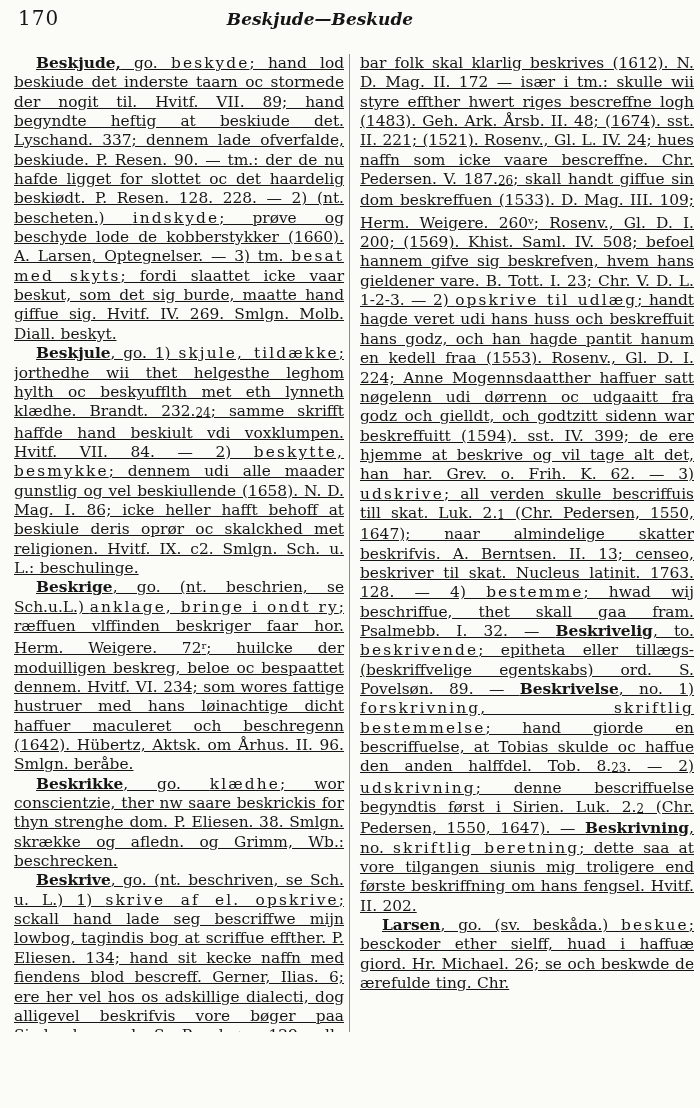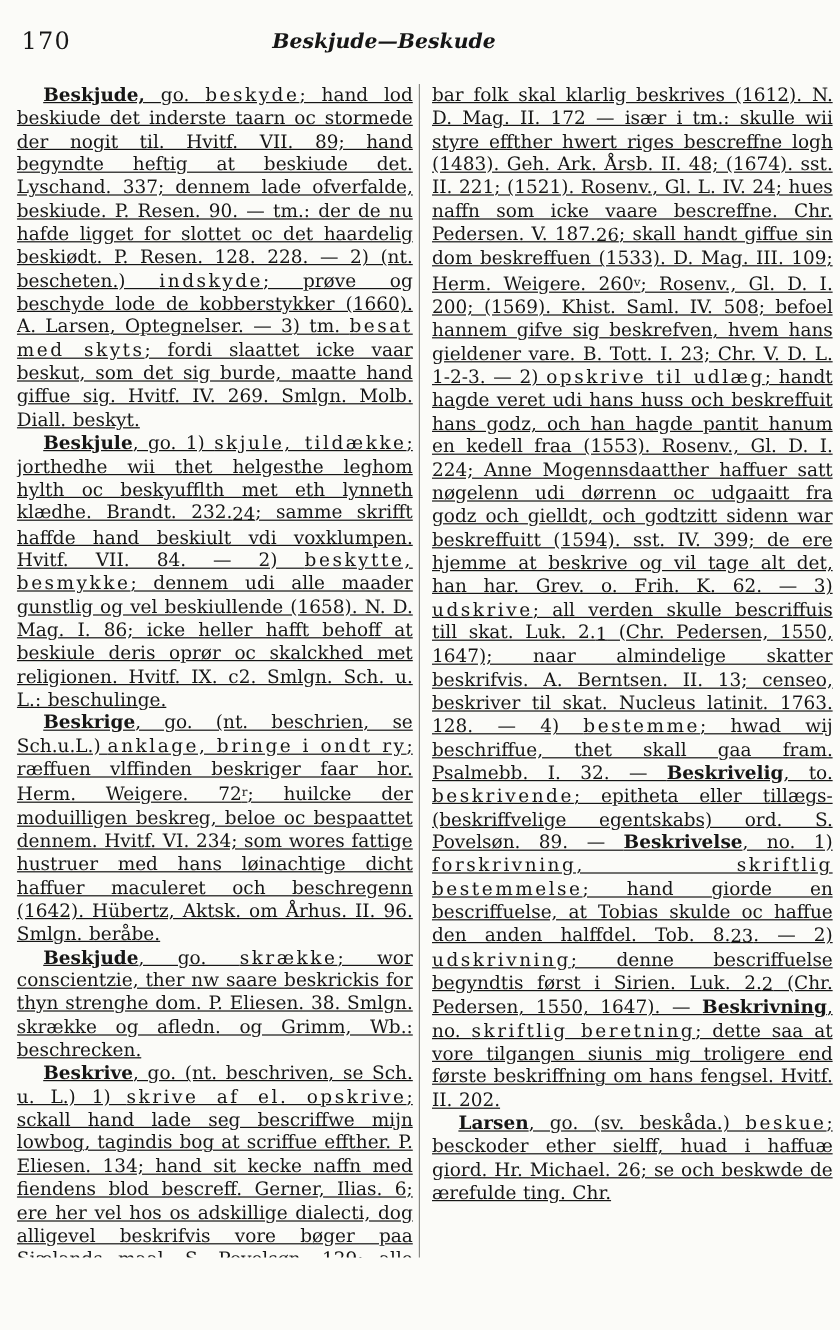--- a/index.html
+++ b/index.html
@@ -9,21 +9,20 @@
     background: #fbfbf8;
     font-family: "DejaVu Serif", serif;
     color: #161616;
     overflow: hidden;
   }
   .page {
     position: relative;
     width: 700px;
     height: 1032px;
     overflow: hidden;
-    margin-top: 16px;
   }
   .page-header {
     position: relative;
     height: 50px;
   }
   .page-number {
     position: absolute;
     left: 18px;
     top: 6px;
     font-size: 20px;
@@ -61,37 +60,37 @@
   p.para {
     margin: 0;
     text-align: justify;
     font-size: 15.4px;
     line-height: 19.35px;
     word-spacing: 0.5px;
   }
   p.para.indent { text-indent: 22px; }
   .b  { font-weight: bold; }
   .sp { letter-spacing: 2.1px; }
-  .sub { font-size: 15px; vertical-align: -1px; }
+  .sub { font-size: 12px; vertical-align: -1px; }
   .sup { font-size: 10px; vertical-align: 4px; }
 </style>
 </head>
 <body>
 
 <div class="page">
   <div class="page-header">
     <span class="page-number">170</span>
     <span class="running-header">Beskjude—Beskude</span>
   </div>
   <div class="columns">
     <div class="col col-left" id="col-left">
         <p class="para indent"><span class="b">Beskjude,</span><span> go. </span><span class="sp">beskyde</span><span>; hand lod beskiude det inderste taarn oc stormede der nogit til. Hvitf. VII. 89; hand begyndte heftig at beskiude det. Lyschand. 337; dennem lade ofverfalde, beskiude. P. Resen. 90. — tm.: der de nu hafde ligget for slottet oc det haardelig beskiødt. P. Resen. 128. 228. — 2) (nt. bescheten.) </span><span class="sp">indskyde</span><span>; prøve og beschyde lode de kobberstykker (1660). A. Larsen, Optegnelser. — 3) tm. </span><span class="sp">besat med skyts</span><span>; fordi slaattet icke vaar beskut, som det sig burde, maatte hand giffue sig. Hvitf. IV. 269. Smlgn. Molb. Diall. beskyt.</span></p>
         <p class="para indent"><span class="b">Beskjule</span><span>, go. 1) </span><span class="sp">skjule, tildække</span><span>; jorthedhe wii thet helgesthe leghom hylth oc beskyufflth met eth lynneth klædhe. Brandt. 232.</span><span class="sub">24</span><span>; samme skrifft haffde hand beskiult vdi voxklumpen. Hvitf. VII. 84. — 2) </span><span class="sp">beskytte, besmykke</span><span>; dennem udi alle maader gunstlig og vel beskiullende (1658). N. D. Mag. I. 86; icke heller hafft behoff at beskiule deris oprør oc skalckhed met religionen. Hvitf. IX. c2. Smlgn. Sch. u. L.: beschulinge.</span></p>
         <p class="para indent"><span class="b">Beskrige</span><span>, go. (nt. beschrien, se Sch.u.L.) </span><span class="sp">anklage, bringe i ondt ry</span><span>; ræffuen vlffinden beskriger faar hor. Herm. Weigere. 72</span><span class="sup">r</span><span>; huilcke der moduilligen beskreg, beloe oc bespaattet dennem. Hvitf. VI. 234; som wores fattige hustruer med hans løinachtige dicht haffuer maculeret och beschregenn (1642). Hübertz, Aktsk. om Århus. II. 96. Smlgn. beråbe.</span></p>
-        <p class="para indent"><span class="b">Beskjude</span><span>, go. </span><span class="sp">skrække</span><span>; wor conscientzie, ther nw saare beskrickis for thyn strenghe dom. P. Eliesen. 38. Smlgn. skrække og afledn. og Grimm, Wb.: beschrecken.</span></p>
+        <p class="para indent"><span class="b">Beskrikke</span><span>, go. </span><span class="sp">klædhe</span><span>; wor conscientzie, ther nw saare beskrickis for thyn strenghe dom. P. Eliesen. 38. Smlgn. skrække og afledn. og Grimm, Wb.: beschrecken.</span></p>
         <p class="para indent"><span class="b">Beskrive</span><span>, go. (nt. beschriven, se Sch. u. L.) 1) </span><span class="sp">skrive af el. opskrive</span><span>; sckall hand lade seg bescriffwe mijn lowbog, tagindis bog at scriffue effther. P. Eliesen. 134; hand sit kecke naffn med fiendens blod bescreff. Gerner, Ilias. 6; ere her vel hos os adskillige dialecti, dog alligevel beskrifvis vore bøger paa Sjælands maal. S. Povelsøn. 129; alle mand-</span></p>
       </div>
     <div class="col col-right" id="col-right">
         <p class="para"><span>bar folk skal klarlig beskrives (1612). N. D. Mag. II. 172 — især i tm.: skulle wii styre effther hwert riges bescreffne logh (1483). Geh. Ark. Årsb. II. 48; (1674). sst. II. 221; (1521). Rosenv., Gl. L. IV. 24; hues naffn som icke vaare bescreffne. Chr. Pedersen. V. 187.</span><span class="sub">26</span><span>; skall handt giffue sin dom beskreffuen (1533). D. Mag. III. 109; Herm. Weigere. 260</span><span class="sup">v</span><span>; Rosenv., Gl. D. I. 200; (1569). Khist. Saml. IV. 508; befoel hannem gifve sig beskrefven, hvem hans gieldener vare. B. Tott. I. 23; Chr. V. D. L. 1-2-3. — 2) </span><span class="sp">opskrive til udlæg</span><span>; handt hagde veret udi hans huss och beskreffuit hans godz, och han hagde pantit hanum en kedell fraa (1553). Rosenv., Gl. D. I. 224; Anne Mogennsdaatther haffuer satt nøgelenn udi dørrenn oc udgaaitt fra godz och gielldt, och godtzitt sidenn war beskreffuitt (1594). sst. IV. 399; de ere hjemme at beskrive og vil tage alt det, han har. Grev. o. Frih. K. 62. — 3) </span><span class="sp">udskrive</span><span>; all verden skulle bescriffuis till skat. Luk. 2.</span><span class="sub">1</span><span> (Chr. Pedersen, 1550, 1647); naar almindelige skatter beskrifvis. A. Berntsen. II. 13; censeo, beskriver til skat. Nucleus latinit. 1763. 128. — 4) </span><span class="sp">bestemme</span><span>; hwad wij beschriffue, thet skall gaa fram. Psalmebb. I. 32. — </span><span class="b">Beskrivelig</span><span>, to. </span><span class="sp">beskrivende</span><span>; epitheta eller tillægs- (beskriffvelige egentskabs) ord. S. Povelsøn. 89. — </span><span class="b">Beskrivelse</span><span>, no. 1) </span><span class="sp">forskrivning, skriftlig bestemmelse</span><span>; hand giorde en bescriffuelse, at Tobias skulde oc haffue den anden halffdel. Tob. 8.</span><span class="sub">23</span><span>. — 2) </span><span class="sp">udskrivning</span><span>; denne bescriffuelse begyndtis først i Sirien. Luk. 2.</span><span class="sub">2</span><span> (Chr. Pedersen, 1550, 1647). — </span><span class="b">Beskrivning</span><span>, no. </span><span class="sp">skriftlig beretning</span><span>; dette saa at vore tilgangen siunis mig troligere end første beskriffning om hans fengsel. Hvitf. II. 202.</span></p>
         <p class="para indent"><span class="b">Larsen</span><span>, go. (sv. beskåda.) </span><span class="sp">beskue</span><span>; besckoder ether sielff, huad i haffuæ giord. Hr. Michael. 26; se och beskwde de ærefulde ting. Chr.</span></p>
       </div>
   </div>
 </div>
 
 </body></html>

